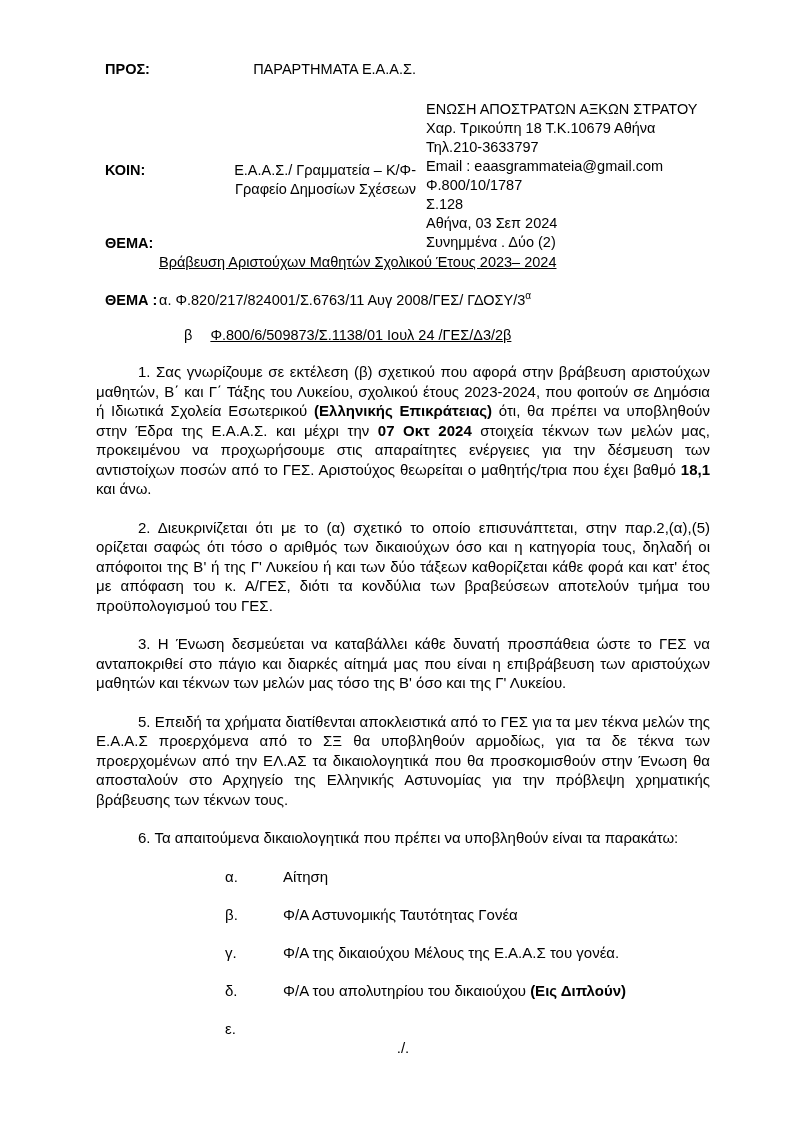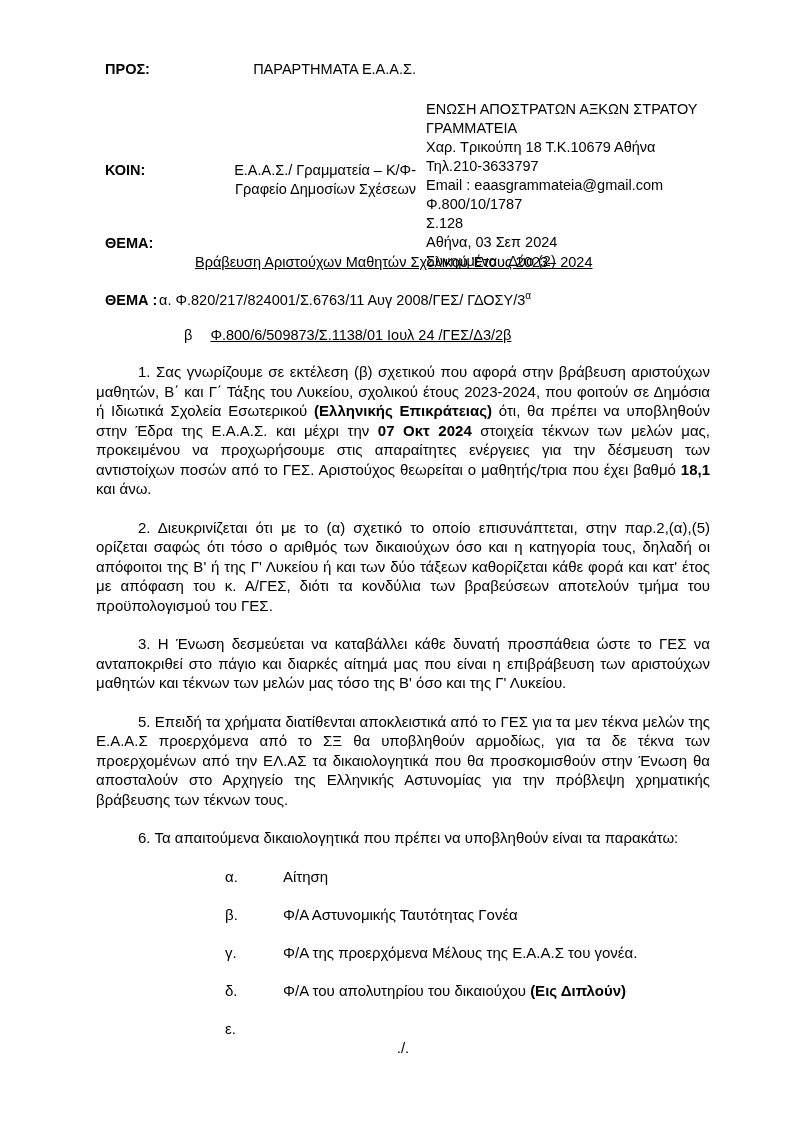--- a/index.html
+++ b/index.html
@@ -19,21 +19,21 @@
   .addr-row { display: flex; }
   .addr-label { font-weight: bold; width: 67px; flex: 0 0 67px; padding-left: 9px; }
   .addr-value { flex: 1; text-align: right; }
   .koin-row { margin-top: 82px; }
   .header-right {
     position: absolute; left: 330px; top: 0; width: 300px; margin-top: 40px;
   }
   .header-right div { white-space: nowrap; }
 
   
-  .subject-row { display: flex; margin-top: 36px; font-size: 14.5px; gap: 36px; }
+  .subject-row { display: flex; margin-top: 36px; font-size: 14.5px; }
   .subject-label { font-weight: bold; width: 63px; flex: 0 0 63px; padding-left: 9px; }
   .subject-text { text-decoration: underline; margin-top: 19px; }
   .ref-row { display: flex; margin-top: 22px; font-size: 14.5px; }
   .ref-label { font-weight: bold; width: 63px; flex: 0 0 63px; padding-left: 9px; }
   .ref-b-row { margin-top: 19px; padding-left: 88px; font-size: 14.5px; }
   .ref-b-label { display: inline-block; margin-right: 14px; }
   .ref-b-text { text-decoration: underline; }
   sup { font-size: 10px; vertical-align: super; line-height: 0; }
 
   
@@ -72,21 +72,20 @@
         <span class="addr-label">ΚΟΙΝ:</span>
         <span class="addr-value">
           <div>Ε.Α.Α.Σ./ Γραμματεία – Κ/Φ-</div>
           <div>Γραφείο Δημοσίων Σχέσεων</div>
         </span>
       </div>
     </div>
 
     <div class="header-right">
       <div>ΕΝΩΣΗ ΑΠΟΣΤΡΑΤΩΝ ΑΞΚΩΝ ΣΤΡΑΤΟΥ</div>
-      <div>ΓΡΑΜΜΑΤΕΙΑ</div>
       <div>Χαρ. Τρικούπη 18 Τ.Κ.10679 Αθήνα</div>
       <div>Τηλ.210-3633797</div>
       <div>Email :  eaasgrammateia@gmail.com</div>
       <div>Φ.800/10/1787</div>
       <div>Σ.128</div>
       <div>Αθήνα, 03  Σεπ 2024</div>
       <div>Συνημμένα . Δύο (2)</div>
     </div>
   </div>
 
@@ -121,21 +120,21 @@
       <div class="doc-list-item">
         <span class="li-label"><span class="doc-list-letter-inner">α.</span></span>
         <span class="li-text">Αίτηση</span>
       </div>
       <div class="doc-list-item">
         <span class="li-label"><span class="doc-list-letter-inner">β.</span></span>
         <span class="li-text">Φ/Α  Αστυνομικής Ταυτότητας Γονέα</span>
       </div>
       <div class="doc-list-item">
         <span class="li-label"><span class="doc-list-letter-inner">γ.</span></span>
-        <span class="li-text">Φ/Α   της προερχόμενα Μέλους της Ε.Α.Α.Σ του γονέα.</span>
+        <span class="li-text">Φ/Α   της δικαιούχου Μέλους της Ε.Α.Α.Σ του γονέα.</span>
       </div>
       <div class="doc-list-item">
         <span class="li-label"><span class="doc-list-letter-inner">δ.</span></span>
         <span class="li-text"><span>Φ/Α του απολυτηρίου του δικαιούχου </span><span class="b">(Εις Διπλούν)</span></span>
       </div>
       <div class="doc-list-item">
         <span class="li-label"><span class="doc-list-letter-inner">ε.</span></span>
       </div>
     </div>
 

